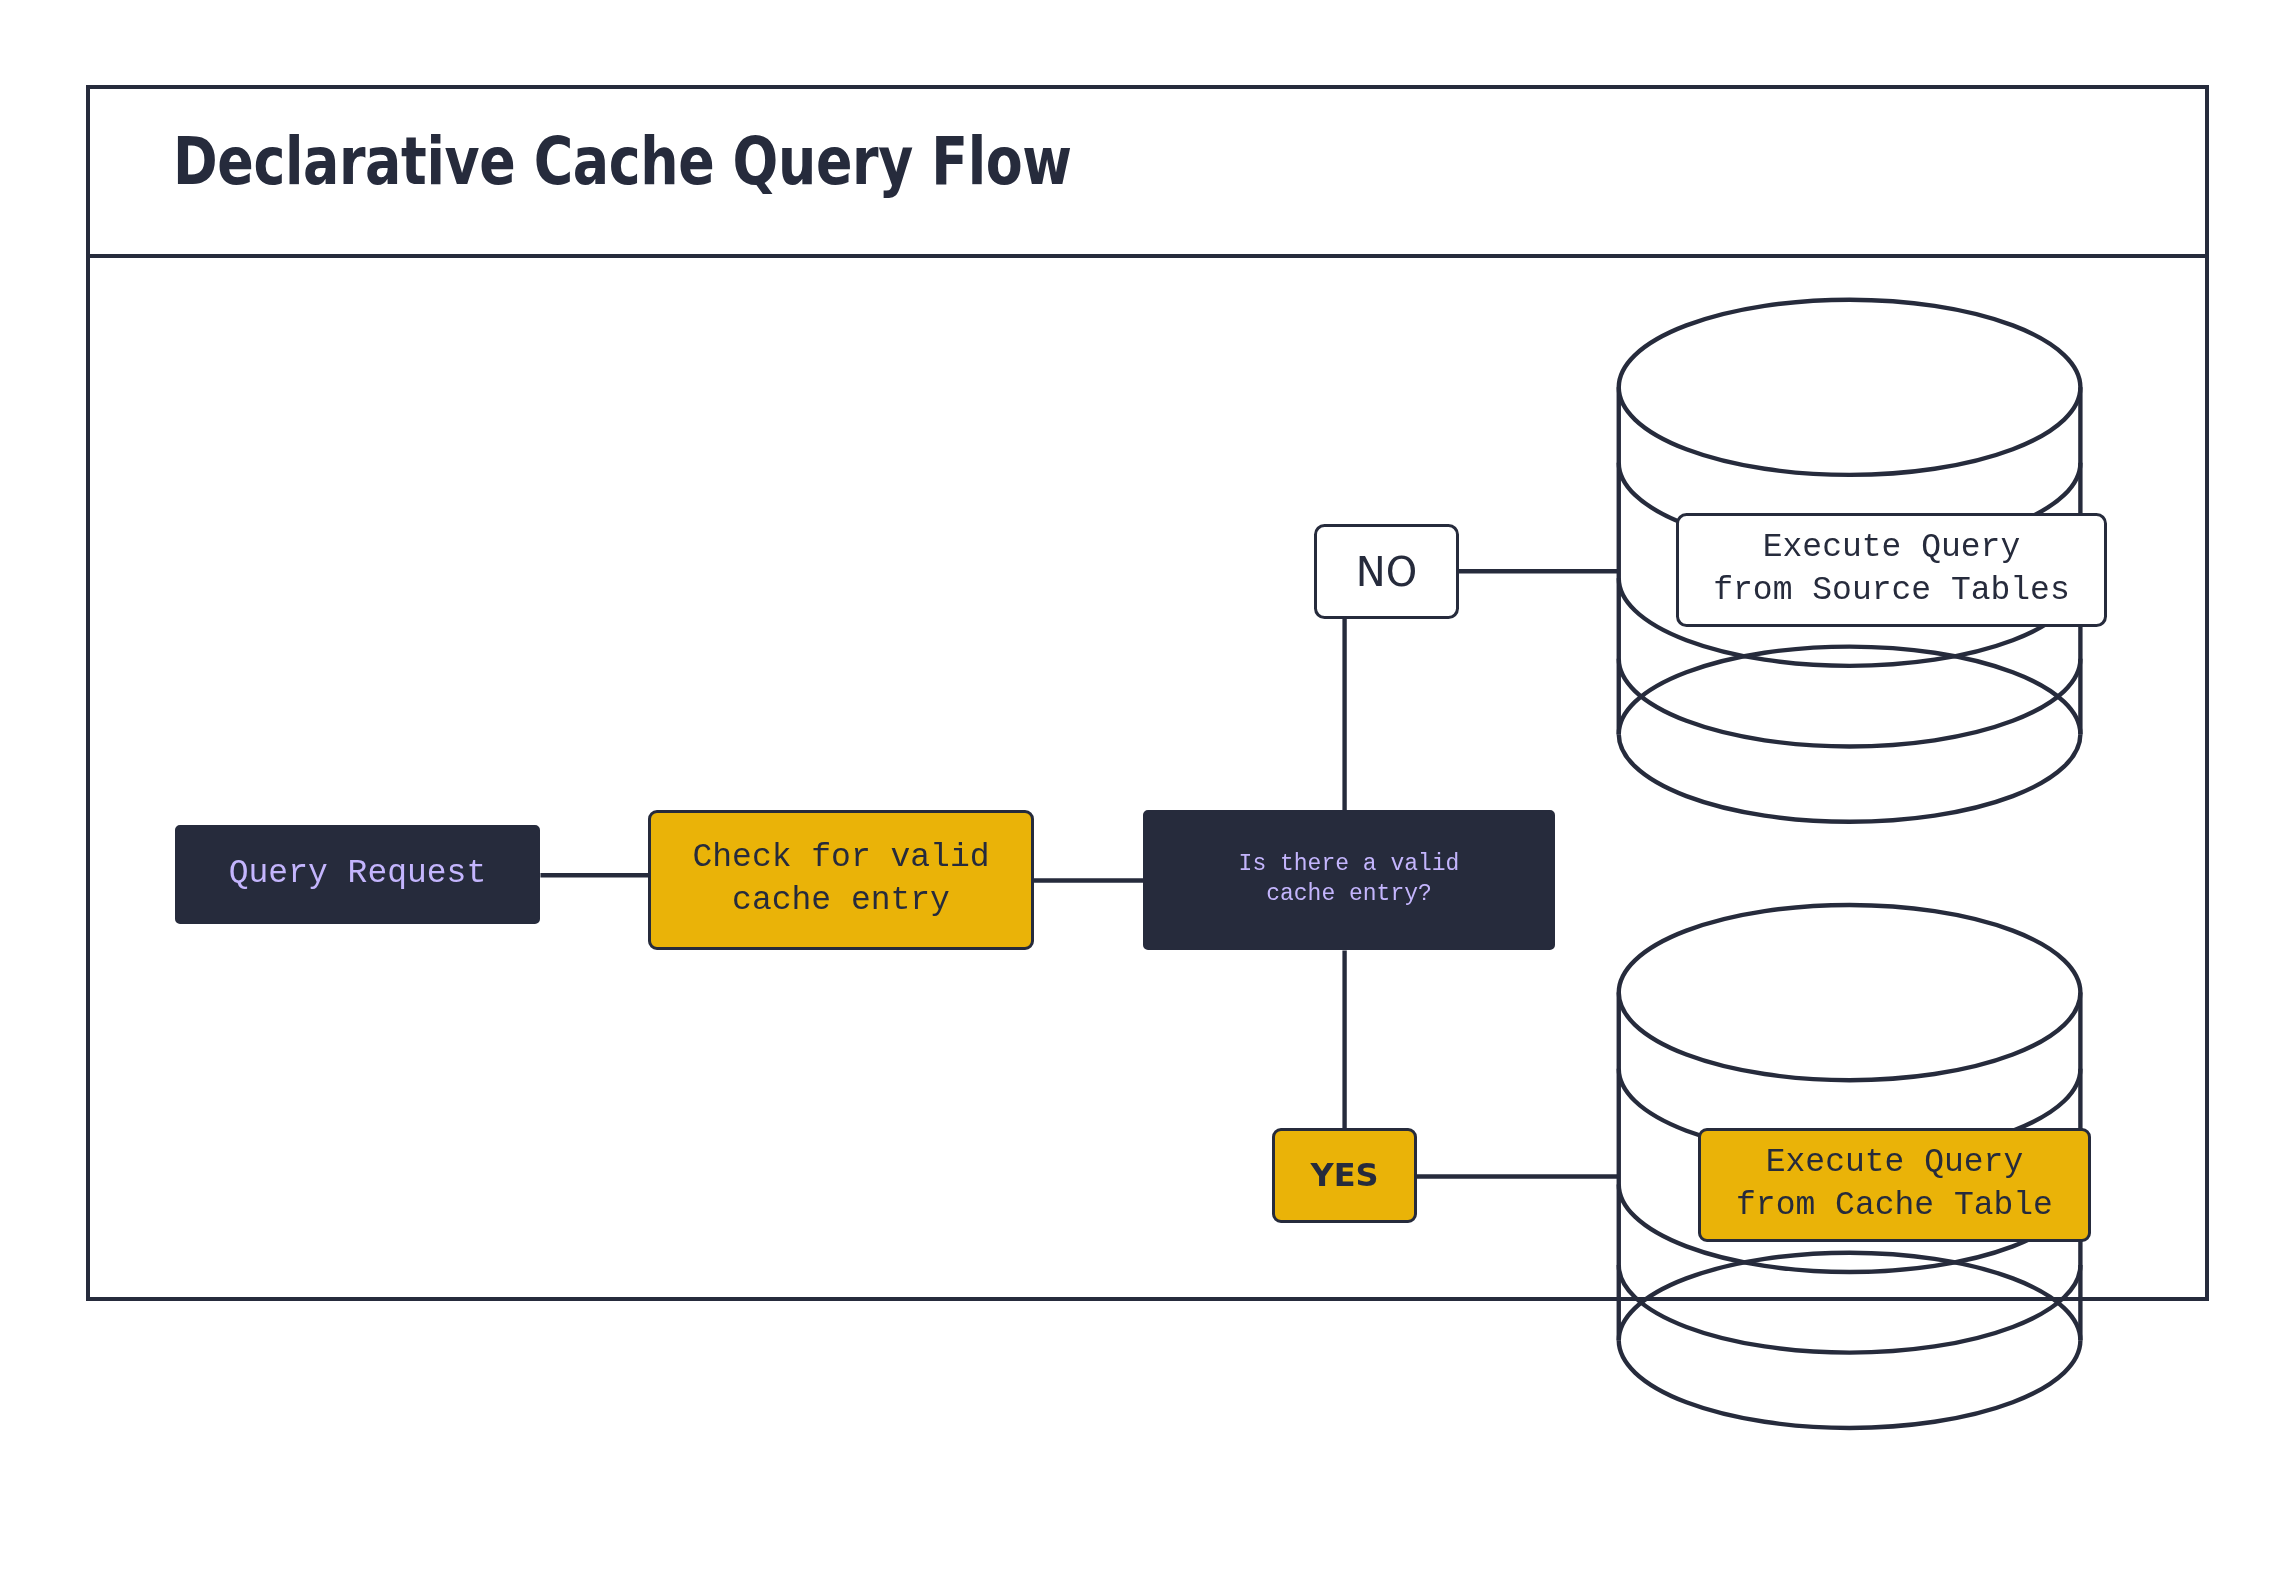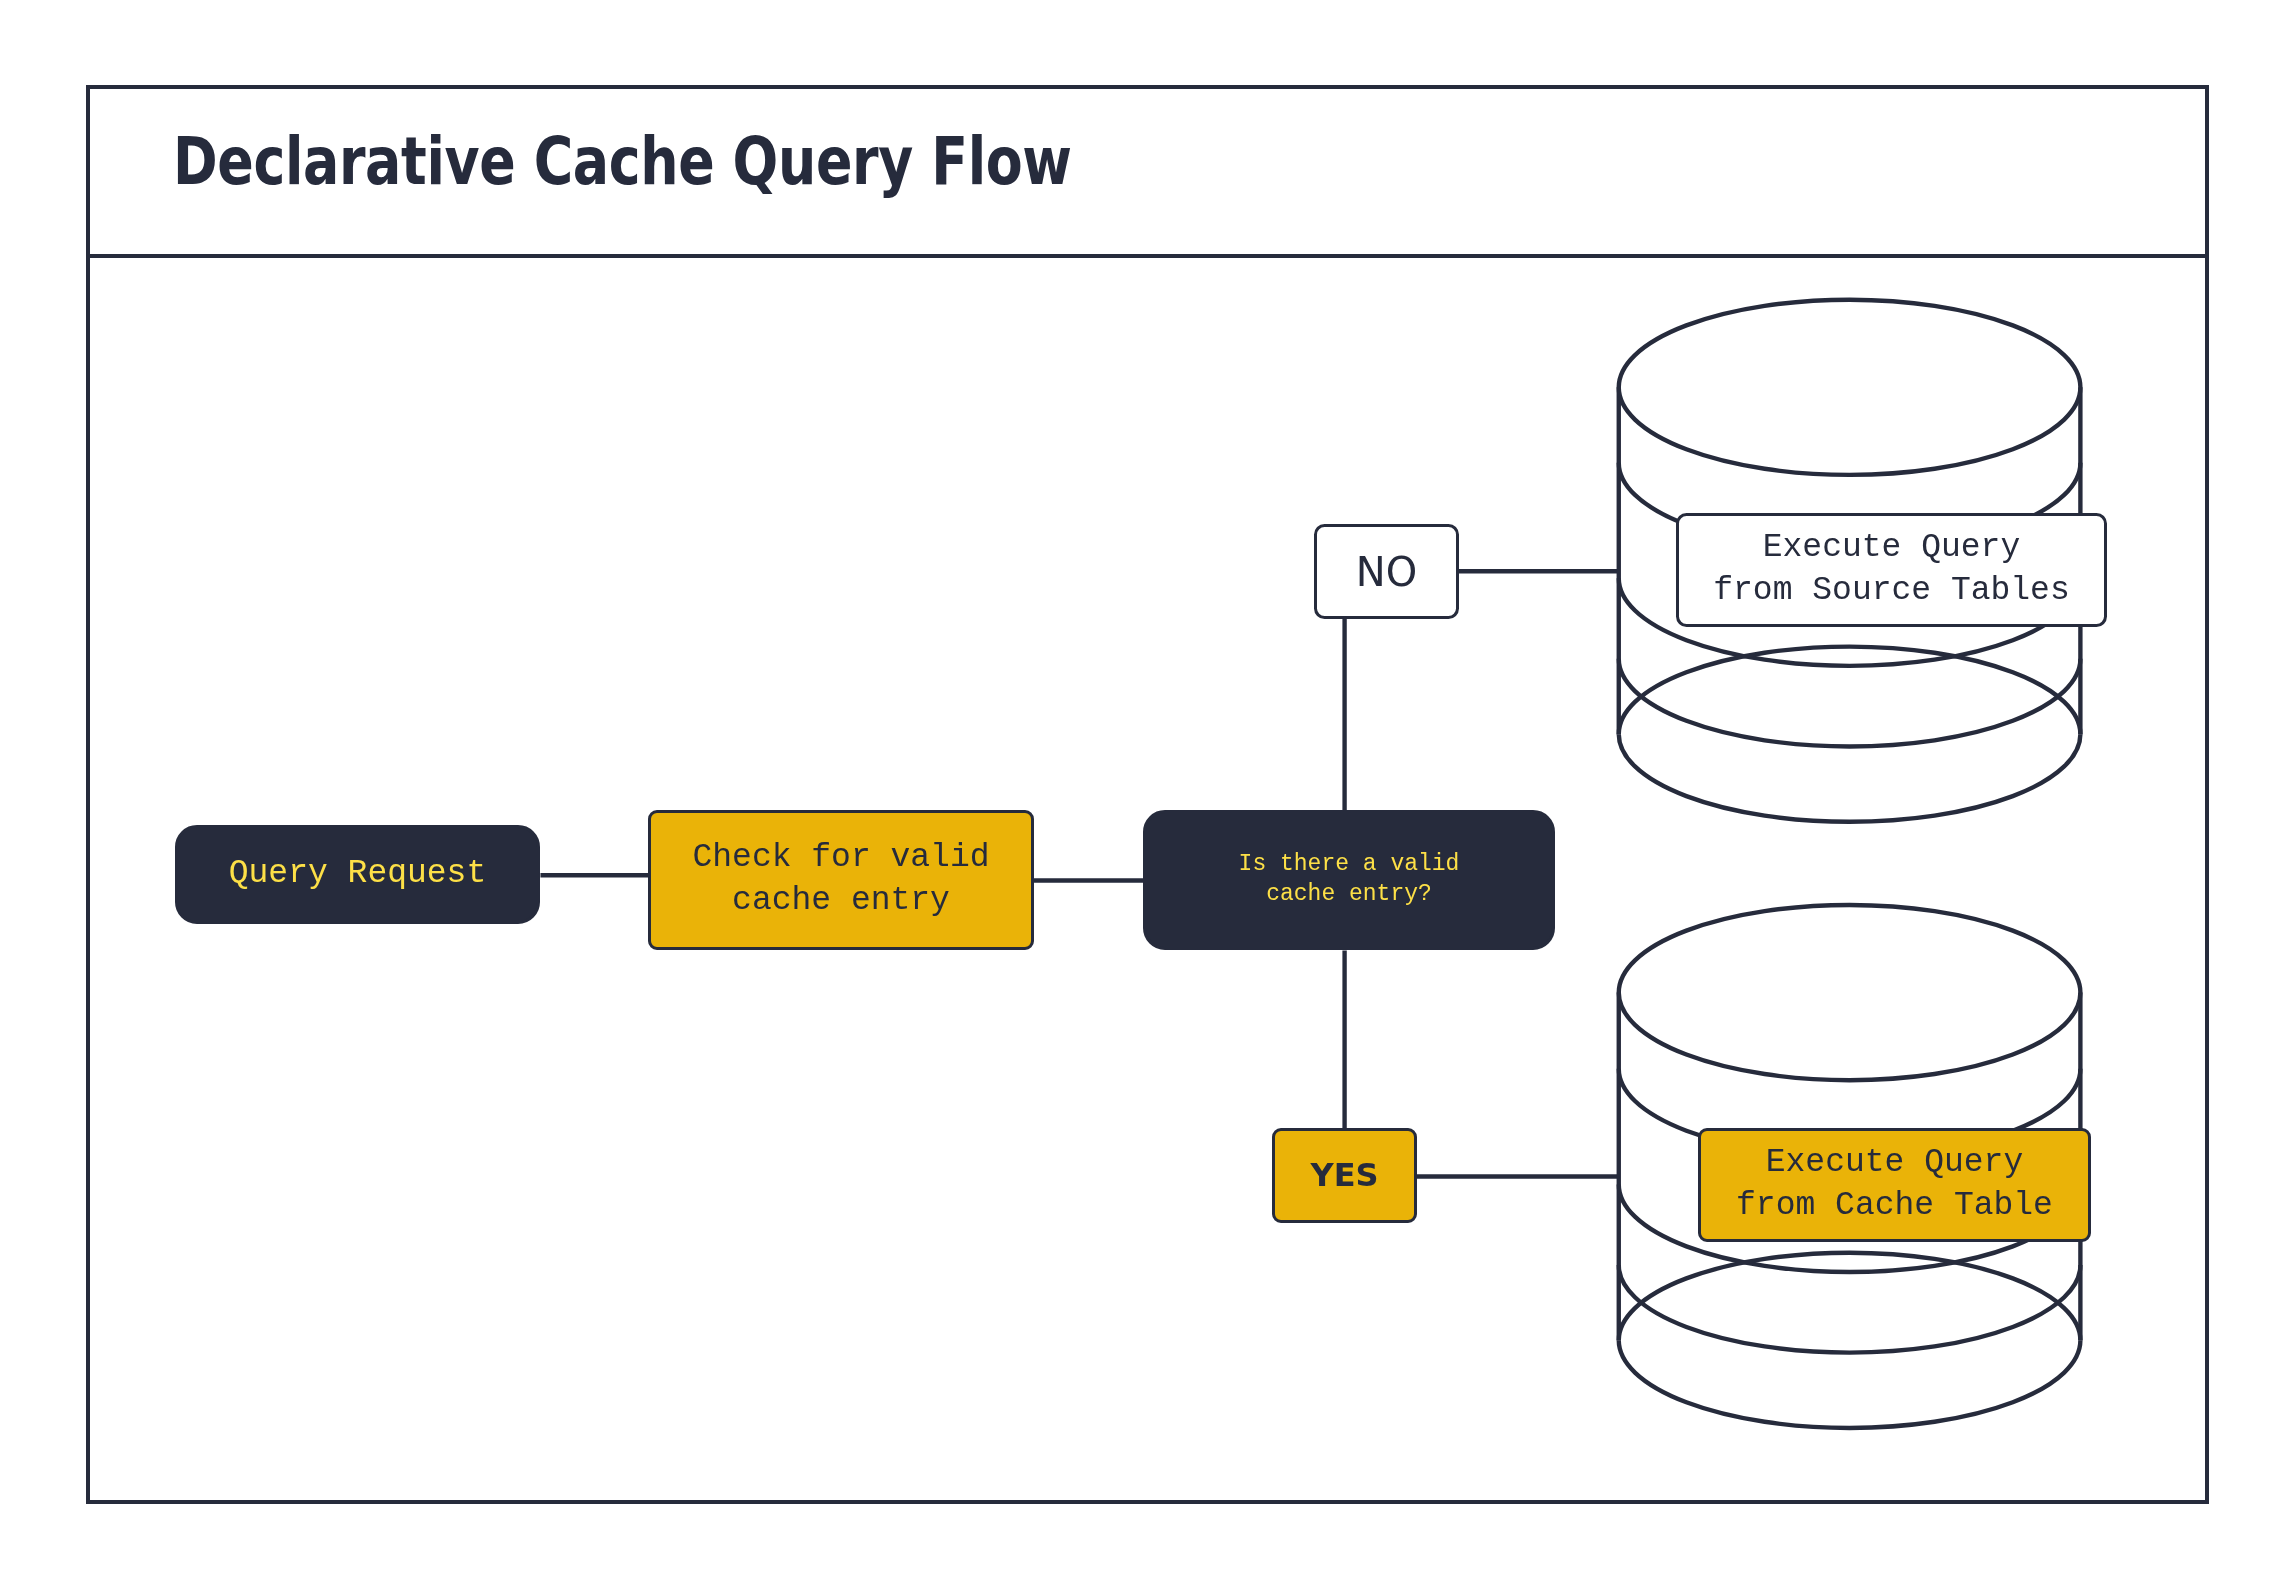--- a/index.html
+++ b/index.html
@@ -1,40 +1,40 @@
 <!DOCTYPE html>
 <html style="font-size:14px"><head>
 <meta charset="utf-8">
 <style>
   html,body{margin:0;padding:0;background:#ffffff;}
   body{width:2295px;height:1591px;position:relative;overflow:hidden;
        font-family:"DejaVu Sans",sans-serif;}
 
   
-  #frame{position:absolute;left:86px;top:85px;width:2123px;height:1419px;
+  #frame{position:absolute;left:86px;top:85px;width:2123px;height:1216px;
          border:4.4px solid #262B3C;box-sizing:border-box;background:#fff;}
   #frame-header{position:absolute;left:0;top:0;width:100%;height:169px;
          border-bottom:4.4px solid #262B3C;box-sizing:border-box;}
   #page-title{position:absolute;left:83px;top:35px;
          font-family:"DejaVu Sans Condensed","DejaVu Sans",sans-serif;
          font-size:65px;font-weight:bold;color:#262B3C;letter-spacing:-0.4px;
          white-space:nowrap;transform:scaleX(0.92);transform-origin:left center;}
 
   
   #canvas{position:absolute;left:0;top:0;width:2295px;height:1591px;
           pointer-events:none;}
   #canvas svg{position:absolute;left:0;top:0;}
 
   
   .node{position:absolute;box-sizing:border-box;display:flex;
         align-items:center;justify-content:center;text-align:center;
         font-family:Liberation Mono, monospace;
         line-height:1.30;white-space:pre-line;}
 
-  .node-dark{background:#262B3C;color:#fde047;border-radius:22px;
+  .node-dark{background:#262B3C;color:#c4b5fd;border-radius:5px;
              border:3.5px solid #262B3C;}
   .node-green{background:#eab308;color:#262B3C;border-radius:9px;
               border:3.5px solid #262B3C;}
   .node-white{background:#FFFFFF;color:#262B3C;border-radius:10.5px;
               border:3.5px solid #262B3C;}
 
   
   #node-query-request{left:175px;top:825px;width:365px;height:99px;font-size:33px;}
   #node-check-cache{left:648px;top:810px;width:386px;height:140px;font-size:33px;}
   #node-decision{left:1143px;top:810px;width:412px;height:140px;font-size:23px;}

